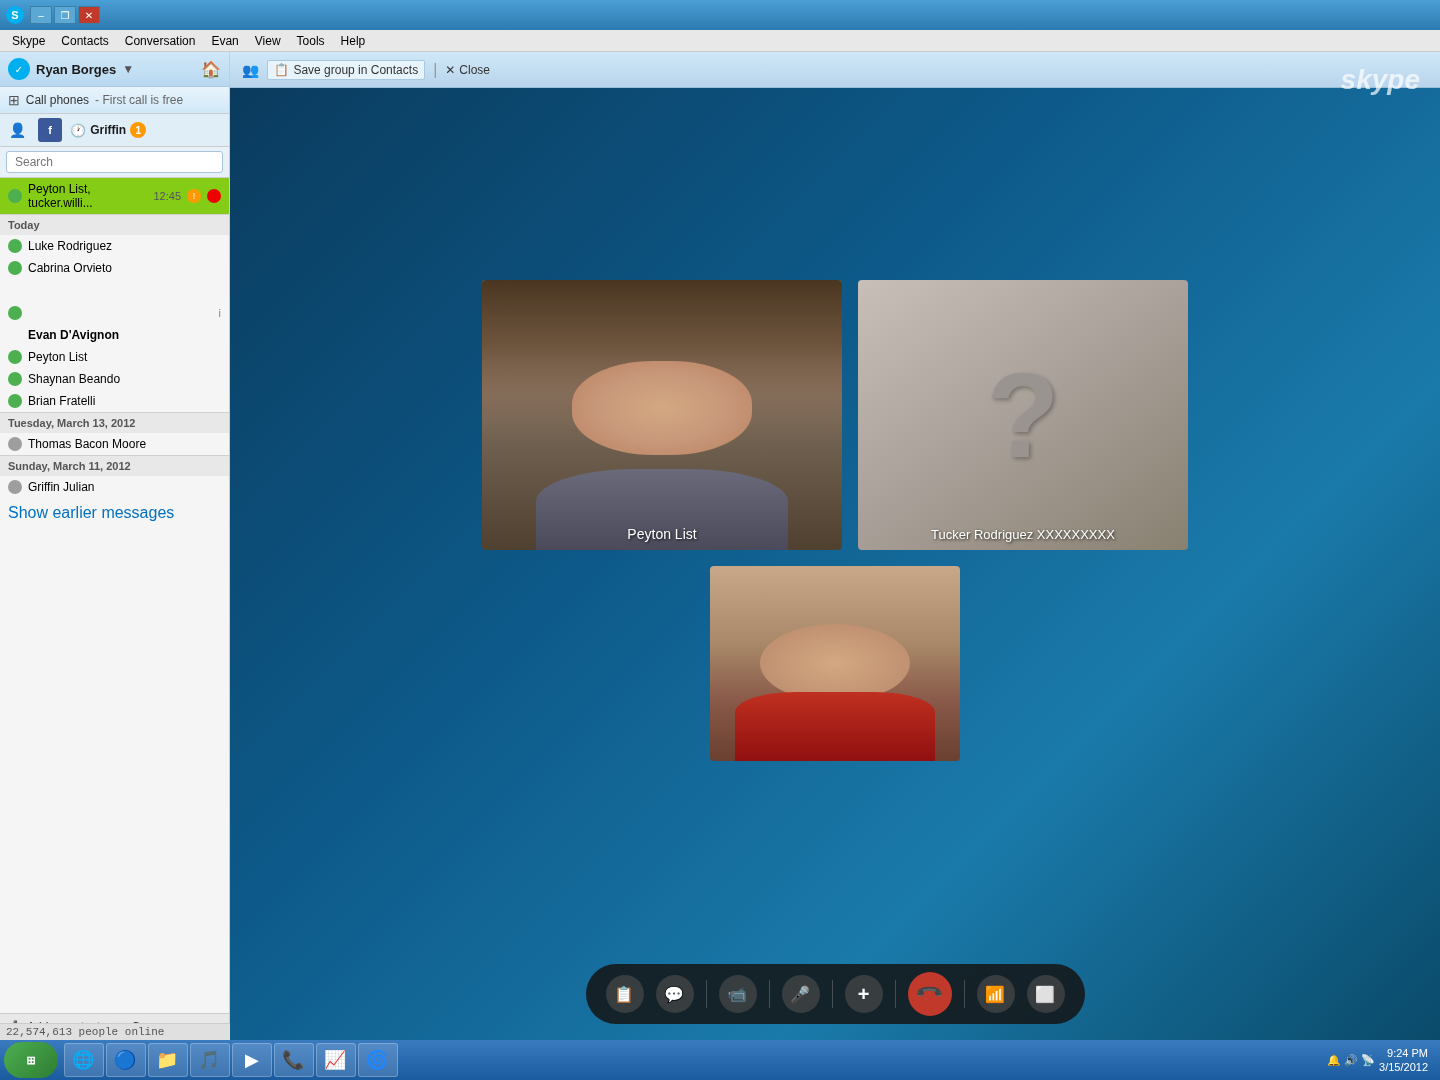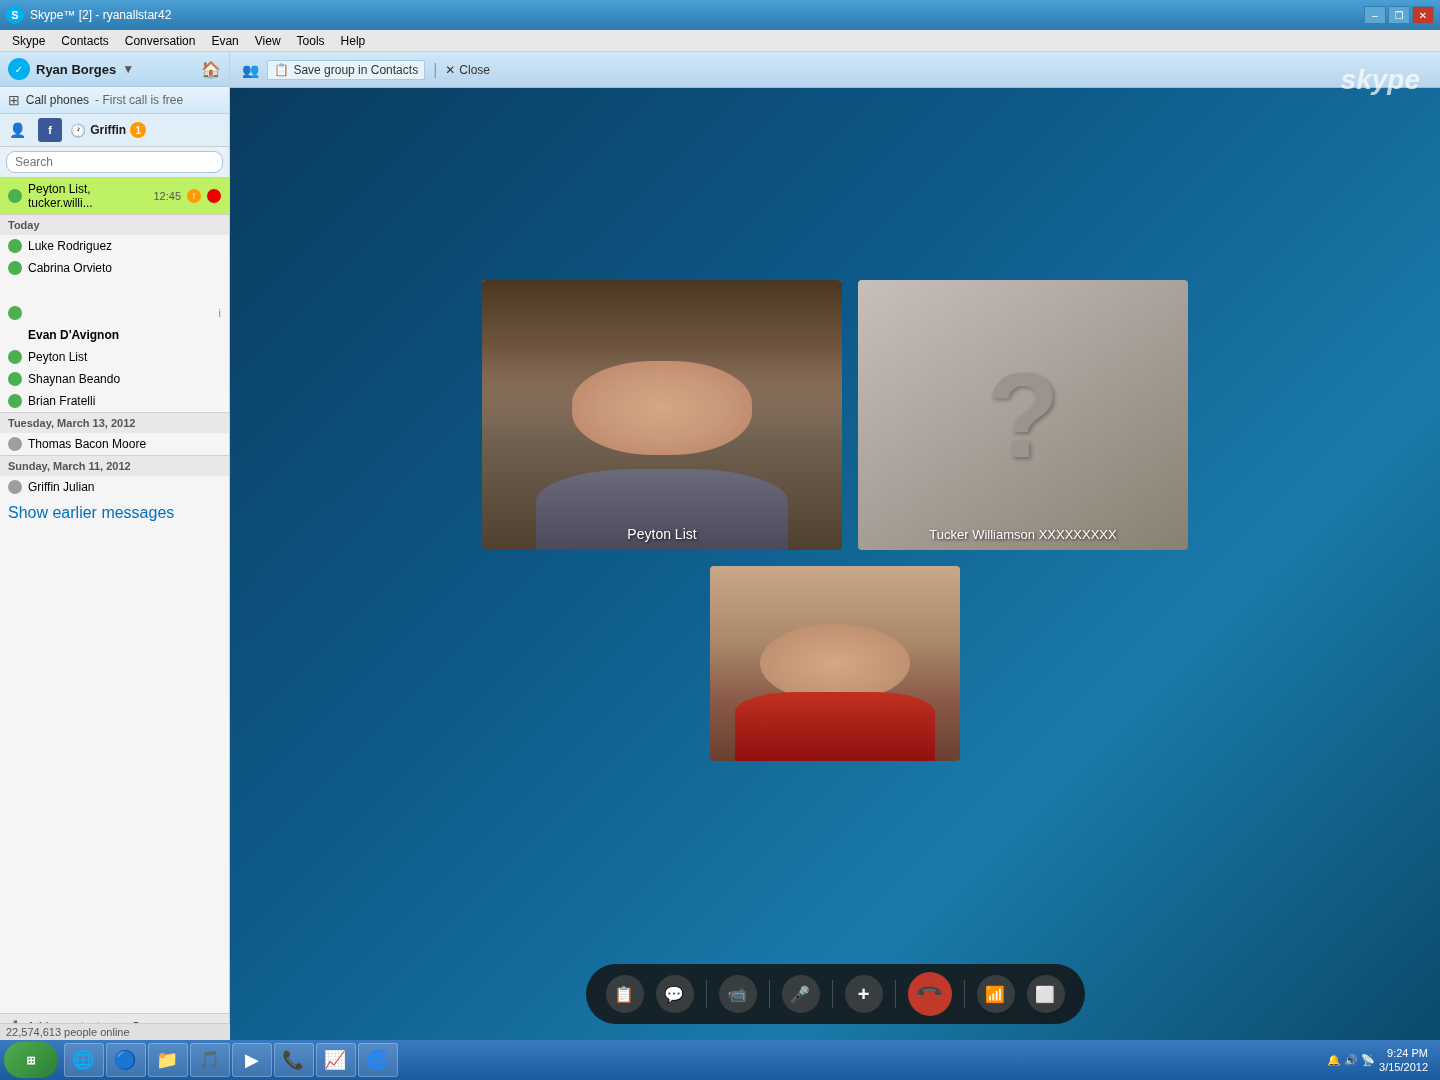--- a/index.html
+++ b/index.html
@@ -148,21 +148,21 @@
     
     #search-box {
       padding: 4px 6px;
       background: #e8f0f8;
       border-bottom: 1px solid #ccc;
     }
     #search-box input {
       width: 100%;
       padding: 3px 8px;
       border: 1px solid #aac4dc;
-      border-radius: 9px;
+      border-radius: 3px;
       font-size: 12px;
       background: white;
     }
 
     
     #contact-list {
       flex: 1;
       overflow-y: auto;
       background: #f5f5f5;
     }
@@ -187,21 +187,21 @@
       padding: 4px 8px;
       font-size: 11px;
       font-weight: bold;
       color: #555;
       background: #e8e8e8;
       border-top: 1px solid #d0d0d0;
     }
 
     
     .contact-item.call-active {
-      background: #bef264;
+      background: #84cc16;
     }
     .call-badge { background: #f90; border-radius: 50%; width: 14px; height: 14px; display: flex; align-items: center; justify-content: center; color: white; font-size: 9px; }
     .end-call-dot { background: #e00; border-radius: 50%; width: 14px; height: 14px; }
 
     .show-earlier {
       color: #0070c0;
       font-size: 16px;
       padding: 6px 8px;
       cursor: pointer;
     }
@@ -224,20 +224,21 @@
     #status-bar {
       width: 230px;
       background: #e0e0e0;
       border-top: 1px solid #ccc;
       font-size: 11px;
       color: #555;
       padding: 2px 6px;
       position: absolute;
       bottom: 40px;
       left: 0;
+      font-family: Liberation Mono, monospace;
     }
 
     
     #call-panel {
       flex: 1;
       background: linear-gradient(135deg, #0a3a5c 0%, #0d5a8a 40%, #1a7aaa 70%, #0a4a6a 100%);
       display: flex;
       flex-direction: column;
       position: relative;
     }
@@ -454,21 +455,20 @@
       height: 30%;
       background: linear-gradient(to bottom, #6a6a7a, #4a4a5a);
       border-radius: 40% 40% 0 0;
     }
   </style>
 </head>
 <body>
 
 <div id="titlebar">
   <div class="skype-logo">S</div>
-  <span class="title-text">Skype™ [2] - ryanallstar42</span>
   <div class="win-controls">
     <div class="win-btn">–</div>
     <div class="win-btn">❐</div>
     <div class="win-btn close">✕</div>
   </div>
 </div>
 
 <div id="menubar">
   <span>Skype</span>
   <span>Contacts</span>
@@ -604,21 +604,21 @@
 
         <div class="video-tile large video-peyton">
           <div class="hair-overlay"></div>
           <div class="face-area"></div>
           <div class="body-area"></div>
           <div class="video-label">Peyton List</div>
         </div>
 
         <div class="video-tile medium video-tucker">
           <div class="question-mark">?</div>
-          <div class="video-label censored">Tucker Williamson XXXXXXXXX</div>
+          <div class="video-label censored">Tucker Rodriguez XXXXXXXXX</div>
         </div>
 
       </div>
 
       <div class="video-row">
         <div class="video-tile small video-self">
 
           <div style="position:absolute;bottom:30%;left:20%;right:20%;height:40%;background:radial-gradient(#d4a882,#b8886a);border-radius:50%;"></div>
           <div style="position:absolute;bottom:0;left:10%;right:10%;height:35%;background:linear-gradient(to bottom,#c03020,#901010);border-radius:30% 30% 0 0;"></div>
         </div>

